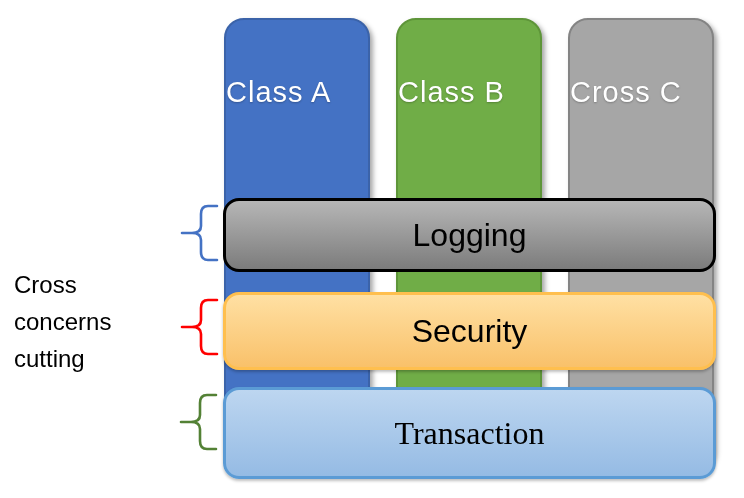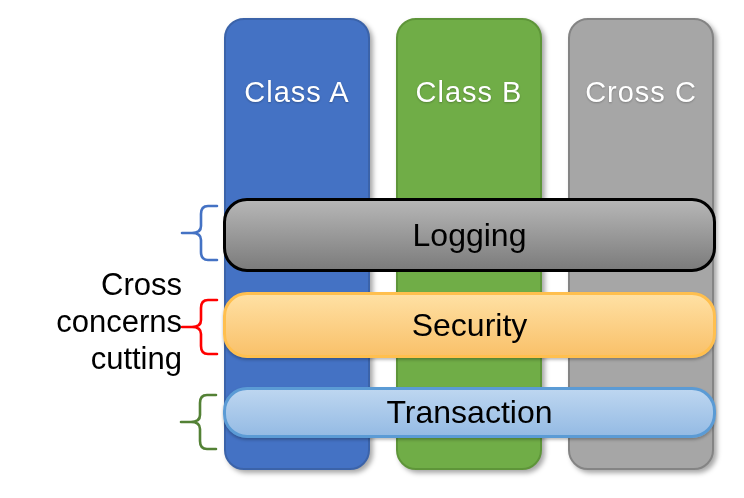--- a/index.html
+++ b/index.html
@@ -10,60 +10,61 @@
   
   .col {
     position:absolute; top:18px; width:146px; height:452px;
     border-radius:20px; border:2px solid; box-sizing:border-box;
     box-shadow:3px 3px 5px rgba(0,0,0,0.35);
   }
   .col-a { left:224px; background:#4472C4; border-color:#3B63A9; }
   .col-b { left:396px; background:#70AD47; border-color:#5E9539; }
   .col-c { left:568px; background:#A6A6A6; border-color:#848484; }
   .col-label {
-    position:absolute; top:56px; left:0; width:100%; text-align:center;
+    position:absolute; top:56px; left:0; width:100%; text-align:left;
     color:#ffffff; font-size:29px; letter-spacing:1px;
     text-shadow:0 1px 2px rgba(0,0,0,0.25);
   }
   
   .bar {
     position:absolute; left:223px; width:493px; box-sizing:border-box;
-    border-radius:24px; display:flex; align-items:center; justify-content:center;
+    border-radius:16px; display:flex; align-items:center; justify-content:center;
     font-size:32px; color:#000000;
   }
   .bar-logging {
     top:198px; height:74px;
     background:linear-gradient(180deg,#b6b6b6 0%,#7c7c7c 100%);
     border:3px solid #000000;
   }
   .bar-security {
-    top:292px; height:66px;
+    top:292px; height:78px;
     background:linear-gradient(180deg,#FFE0A3 0%,#F9C16A 100%);
     border:3px solid #FFBF4E;
     box-shadow:0 2px 3px rgba(0,0,0,0.25);
   }
   .bar-transaction {
-    top:387px; height:51px;
+    top:387px; height:92px;
     background:linear-gradient(180deg,#BDD6F0 0%,#95BBE4 100%);
     border:3px solid #5B9BD5;
     box-shadow:0 2px 3px rgba(0,0,0,0.25);
+    font-family:Liberation Serif, serif;
   }
   
   .brace { position:absolute; width:40px; height:60px; }
   .brace path { fill:none; stroke-width:2.6; stroke-linecap:round; stroke-linejoin:round; }
   .brace-logging    { left:180px; top:203px; }
   .brace-security   { left:180px; top:297px; }
   .brace-transaction{ left:179px; top:392px; }
   .brace-logging path    { stroke:#4472C4; }
   .brace-security path   { stroke:#FF0000; }
   .brace-transaction path{ stroke:#538135; }
   
   .side-label {
     position:absolute; left:14px; top:266px; width:168px;
-    text-align:right; color:#000000; font-size:31px; line-height:37px;
+    text-align:left; color:#000000; font-size:24px; line-height:37px;
   }
 </style>
 </head>
 <body>
 
 <div class="canvas">
 
   <div class="col col-a">
     <span class="col-label">Class A</span>
   </div>

